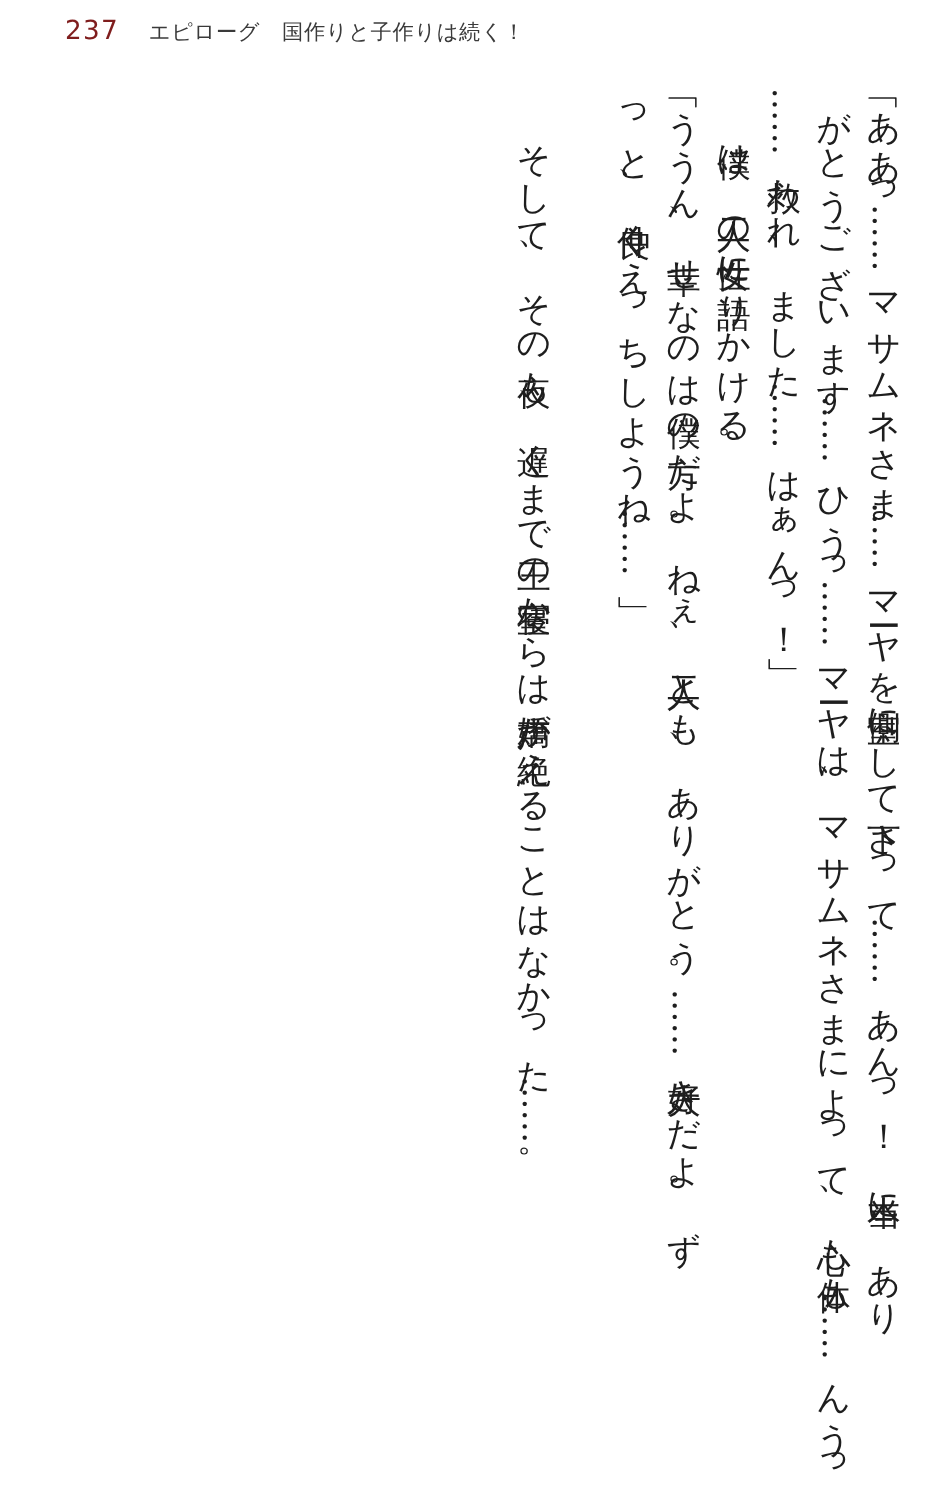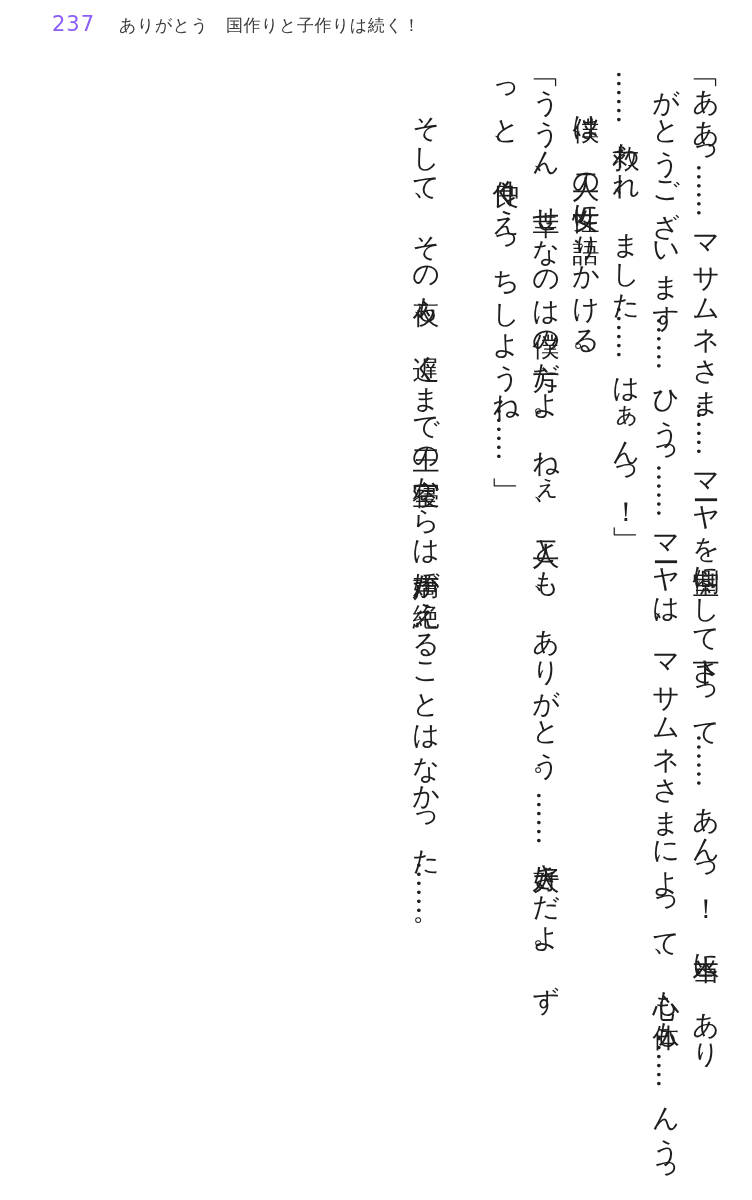--- a/index.html
+++ b/index.html
@@ -21,21 +21,21 @@
     left: 52px;
     display: flex;
     align-items: baseline;
     gap: 24px;
     font-family: "DejaVu Sans", "Liberation Sans", sans-serif;
     white-space: nowrap;
   }
   .page-number {
     font-size: 21px;
     font-weight: 500;
-    color: #8b5cf6;
+    color: #7f1d1d;
     letter-spacing: 1px;
   }
   .chapter-title {
     font-size: 17px;
     color: #3a3a3a;
     letter-spacing: 0.5px;
   }
   
   .vtext-block {
     position: absolute;
@@ -53,21 +53,21 @@
     white-space: nowrap;
     margin: 0;
     padding: 0;
   }
 </style>
 </head>
 <body>
 
 <header class="running-head">
   <span class="page-number">237</span>
-  <span class="chapter-title">ありがとう　国作りと子作りは続く！</span>
+  <span class="chapter-title">エピローグ　国作りと子作りは続く！</span>
 </header>
 
 <main>
   <div class="vtext-block" id="vtext">
       <div class="vline">「ああっ……マサムネさま……マーヤを側室にして下さって……あんっ！　本当に、あり</div>
       <div class="vline">がとうございます……ひうっ……マーヤは、マサムネさまによって、心も体も……んうっ</div>
       <div class="vline">……救われ、ました……はぁんっ！」</div>
       <div class="vline">　僕は、二人の女性に語りかける。</div>
       <div class="vline">「ううん、幸せなのは僕の方だよ。ねぇ、二人とも、ありがとう。……大好きだよ。ず</div>
       <div class="vline">っと、仲良くえっちしようね……」</div>

